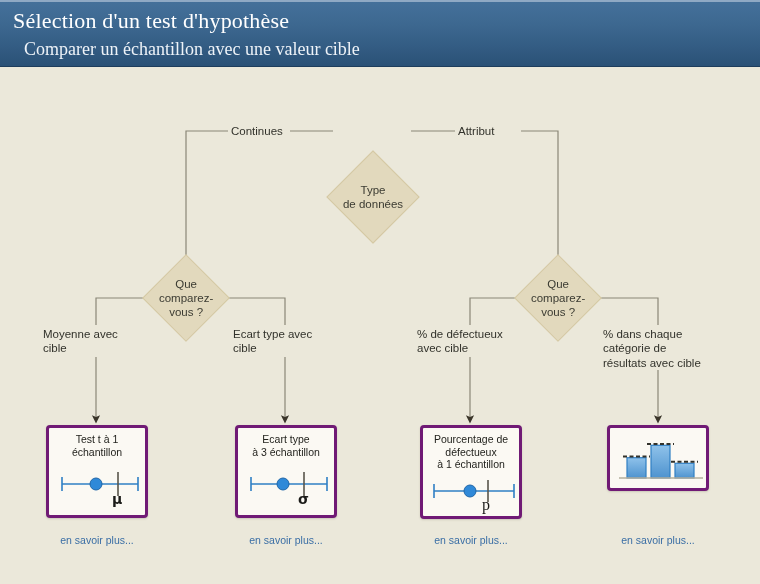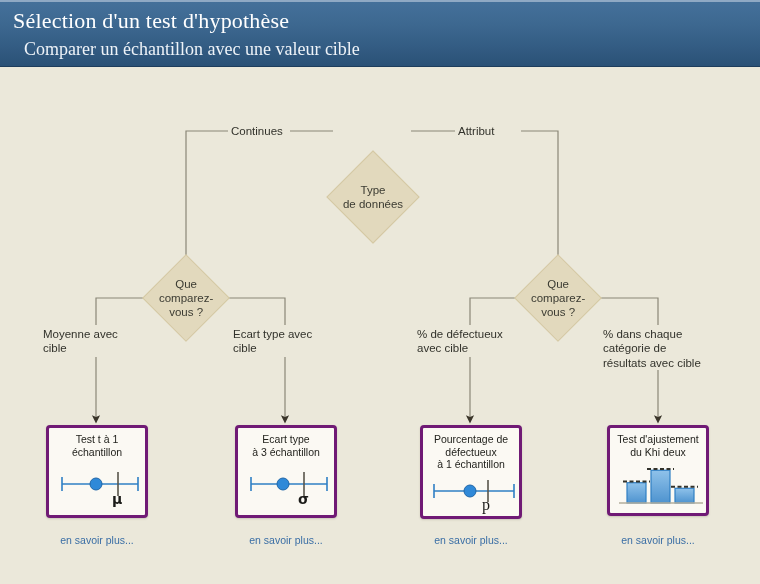--- a/index.html
+++ b/index.html
@@ -268,22 +268,20 @@
         </g>
         <path d="M62,4 L62,26" stroke="#59554a" stroke-width="1.6" fill="none"></path>
         <circle cx="44" cy="15" r="6" fill="#2f89d8" stroke="#1f66a8" stroke-width="1"></circle>
       </svg>
       <span class="greek serifp" style="left:56px; top:20px;">p</span>
     </div>
   </div>
   <div class="link" style="left:416px; top:467px;">en savoir plus...</div>
 
   <div class="card" style="left:607px; top:358px;">
-    <div class="card-title">Test d'ajustement
-du Khi deux</div>
     <div class="card-fig" style="height:44px;">
       <svg width="96" height="44" viewBox="0 0 96 44" id="bar-icon">
         <g id="bars">
             <rect x="14" y="19.70909090909091" width="19" height="20.29090909090909" fill="url(#barGrad)" stroke="#2f7fc4" stroke-width="1.2"></rect>
             <line x1="10" x2="37" y1="18.400000000000002" y2="18.400000000000002" stroke="#32322b" stroke-width="2" stroke-dasharray="4,2.5"></line>
             <rect x="38" y="7.272727272727273" width="19" height="32.72727272727273" fill="url(#barGrad)" stroke="#2f7fc4" stroke-width="1.2"></rect>
             <line x1="34" x2="61" y1="5.963636363636361" y2="5.963636363636361" stroke="#32322b" stroke-width="2" stroke-dasharray="4,2.5"></line>
             <rect x="62" y="25.272727272727273" width="19" height="14.727272727272728" fill="url(#barGrad)" stroke="#2f7fc4" stroke-width="1.2"></rect>
             <line x1="58" x2="85" y1="23.636363636363637" y2="23.636363636363637" stroke="#32322b" stroke-width="2" stroke-dasharray="4,2.5"></line>
           </g>

